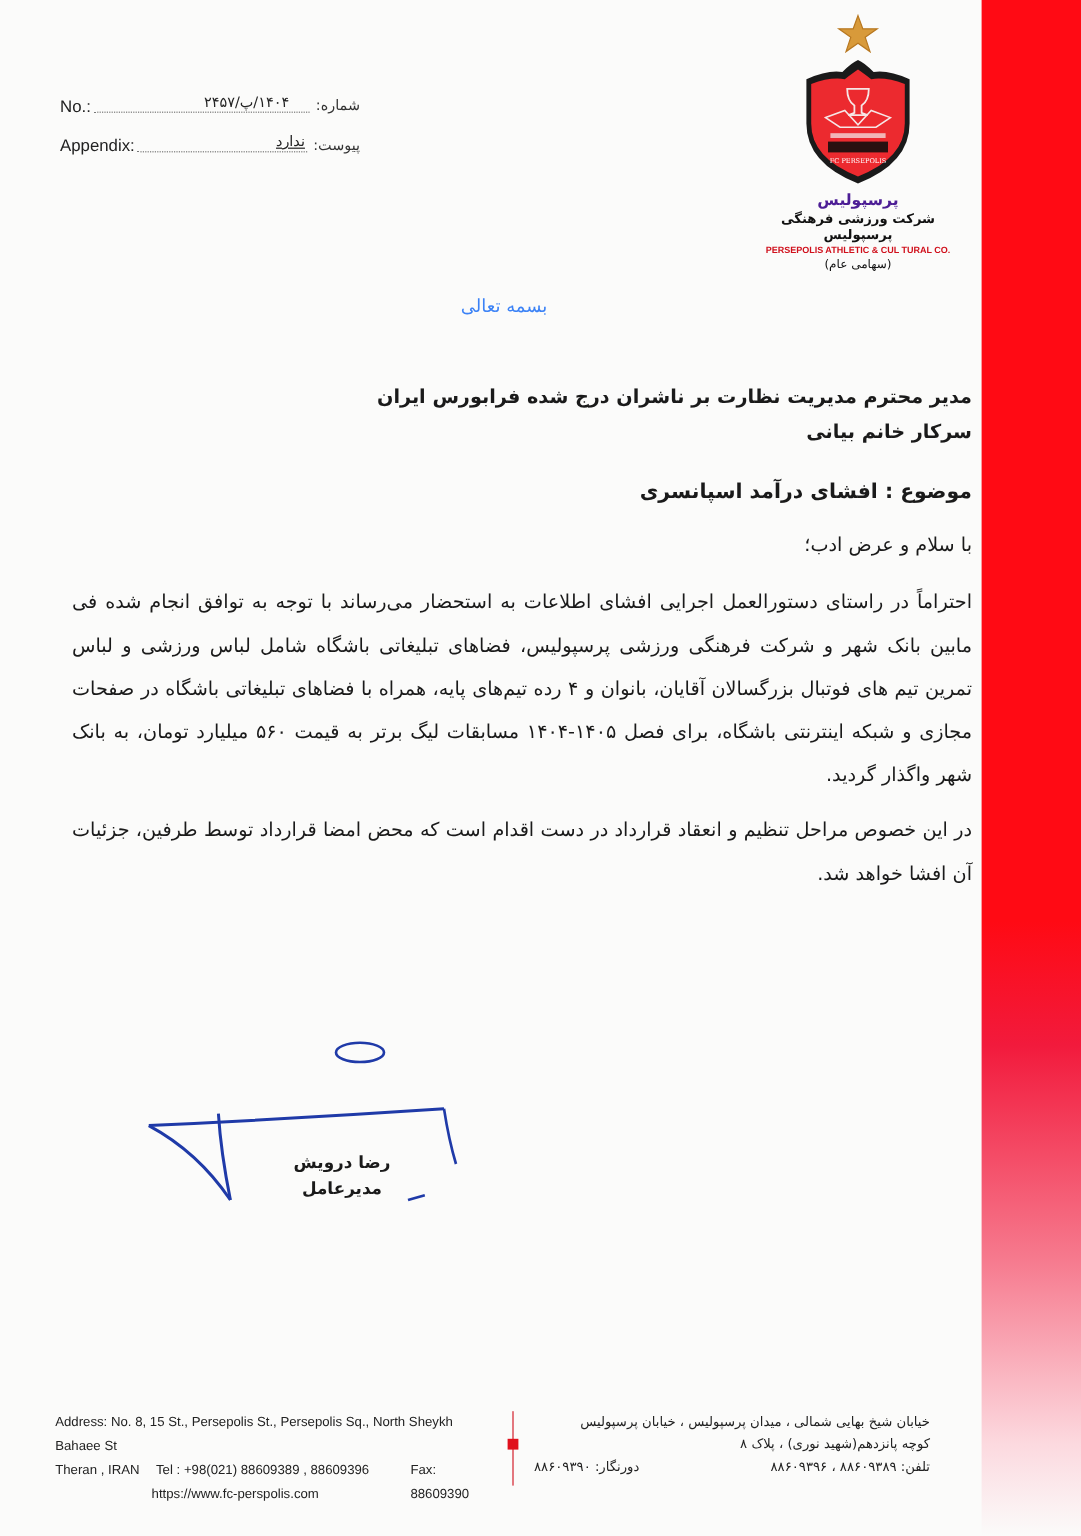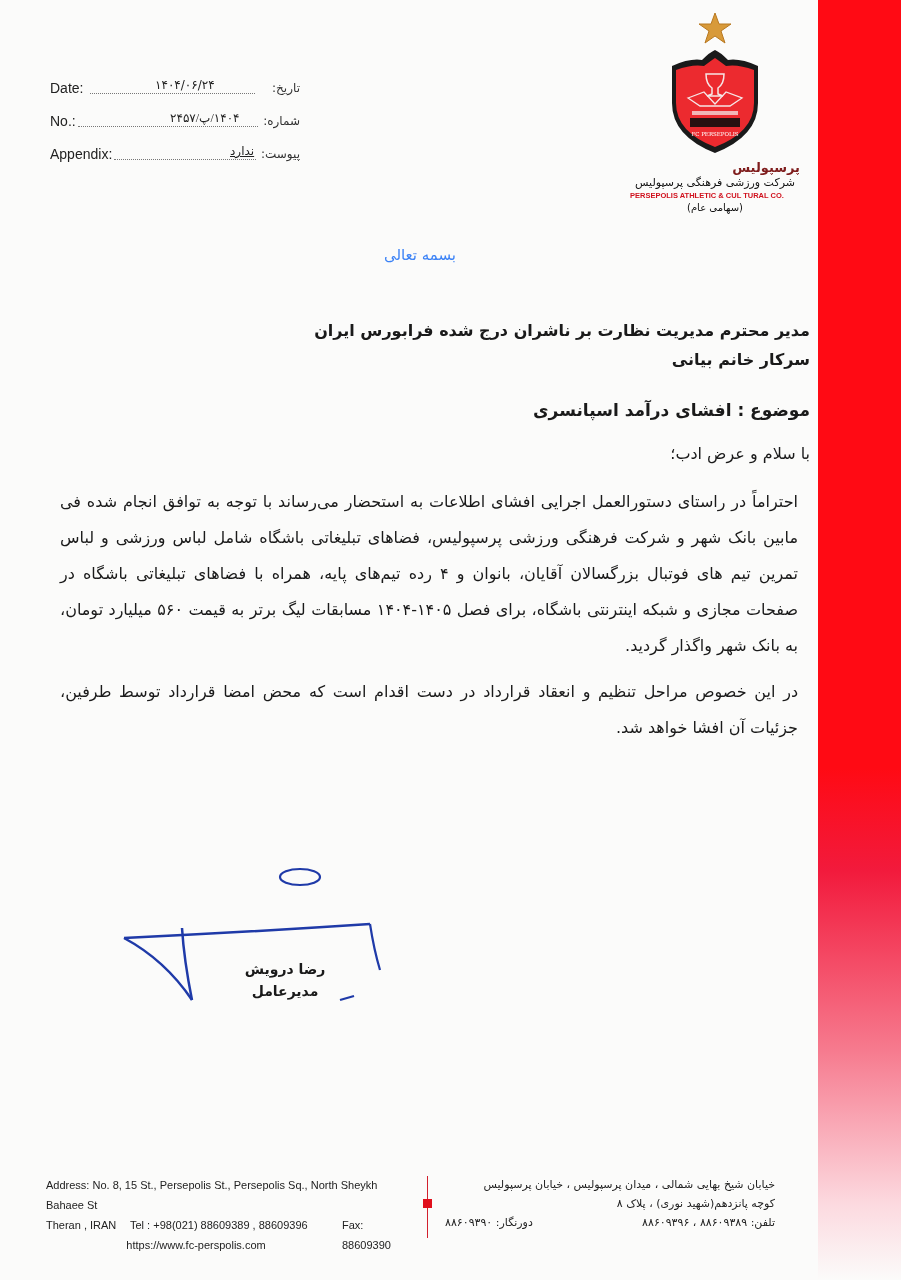--- a/index.html
+++ b/index.html
@@ -17,33 +17,33 @@
   .meta { position: absolute; left: 50px; top: 78px; width: 250px; }
   .meta-row { position: relative; height: 33px; font-size: 13px; }
   .meta-row .en { position: absolute; left: 0; top: 2px; font-family: "Liberation Sans", sans-serif; font-size: 14px; color: #222; }
   .meta-row .dots { position: absolute; top: 15px; border-bottom: 1px dotted #777; }
   .meta-row .val { position: absolute; top: 0; font-size: 12px; color: #222; direction: rtl; }
   .meta-row .fa { position: absolute; right: 0; top: 3px; font-size: 12px; color: #333; direction: rtl; }
 
   
   .logo { position: absolute; left: 630px; top: 8px; width: 170px; }
   .logo svg { display: block; margin: 0 auto; }
-  .logo .name-fa { color: #7f1d1d; font-weight: bold; font-size: 13px; margin-top: 2px; direction: rtl; }
-  .logo .sub-fa { text-align: center; color: #111; font-size: 11px; font-weight: normal; direction: rtl; margin-top: 1px; }
-  .logo .name-en { color: #d0101c; font-size: 7.5px; font-weight: bold; font-family: "Liberation Sans", sans-serif; margin-top: 2px; }
+  .logo .name-fa { text-align: center; color: #4c1d95; font-weight: bold; font-size: 13px; margin-top: 2px; direction: rtl; }
+  .logo .sub-fa { text-align: center; color: #111; font-size: 11px; font-weight: bold; direction: rtl; margin-top: 1px; }
+  .logo .name-en { text-align: center; color: #d0101c; font-size: 7.5px; font-weight: bold; font-family: "Liberation Sans", sans-serif; margin-top: 2px; }
   .logo .public { text-align: center; color: #111; font-size: 10px; direction: rtl; margin-top: 2px; }
 
   .basmala { position: absolute; left: 370px; top: 246px; width: 100px; text-align: center; color: #3b82f6; font-size: 15px; direction: rtl; }
 
   .content { position: absolute; left: 60px; width: 750px; direction: rtl; text-align: right; }
   .recipient { top: 316px; font-weight: bold; font-size: 16px; line-height: 29px; }
   .subject { top: 400px; font-weight: bold; font-size: 17px; }
   .greeting { top: 444px; font-size: 16px; }
   .body-text { top: 484px; font-size: 16px; line-height: 36px; text-align: justify; text-align-last: right; }
-  .body-text p { margin: 0 12px 10px 0; }
+  .body-text p { margin: 0 0 10px 0; }
 
   
   .signature { position: absolute; left: 120px; top: 860px; width: 280px; height: 150px; }
   .signature svg { position: absolute; left: 0; top: 0; }
   .sig-name { position: absolute; left: 240px; top: 958px; width: 90px; text-align: center; direction: rtl; font-weight: bold; font-size: 14px; line-height: 22px; }
 
   
   .footer { position: absolute; left: 0; top: 1168px; width: 818px; height: 70px; padding-left: 35px; }
   .f-en { position: absolute; left: 46px; top: 7px; width: 360px; font-family: "Liberation Sans", sans-serif; font-size: 11px; color: #222; line-height: 20px; }
   .f-en .row2 { position: relative; }
@@ -56,29 +56,23 @@
   .f-fa .row3 { position: relative; height: 19px; }
   .f-fa .fax-fa { position: absolute; left: 0; }
 </style>
 </head>
 <body>
 
 <div class="red-bar"></div>
 
 <div class="meta">
   <div class="meta-row">
-    <span class="en">Date:</span>
-    <span class="dots" style="left:40px; width:165px;"></span>
-    <span class="val" style="left:105px;">۱۴۰۴/۰۶/۲۴</span>
-    <span class="fa">تاریخ:</span>
-  </div>
-  <div class="meta-row">
     <span class="en">No.:</span>
     <span class="dots" style="left:28px; width:180px;"></span>
-    <span class="val" style="left:120px;font-family:Liberation Serif, serif;">۱۴۰۴/پ/۲۴۵۷</span>
+    <span class="val" style="left:120px;">۱۴۰۴/پ/۲۴۵۷</span>
     <span class="fa">شماره:</span>
   </div>
   <div class="meta-row">
     <span class="en">Appendix:</span>
     <span class="dots" style="left:64px; width:142px;"></span>
     <span class="val" style="left:180px;text-decoration:underline;">ندارد</span>
     <span class="fa">پیوست:</span>
   </div>
 </div>
 

